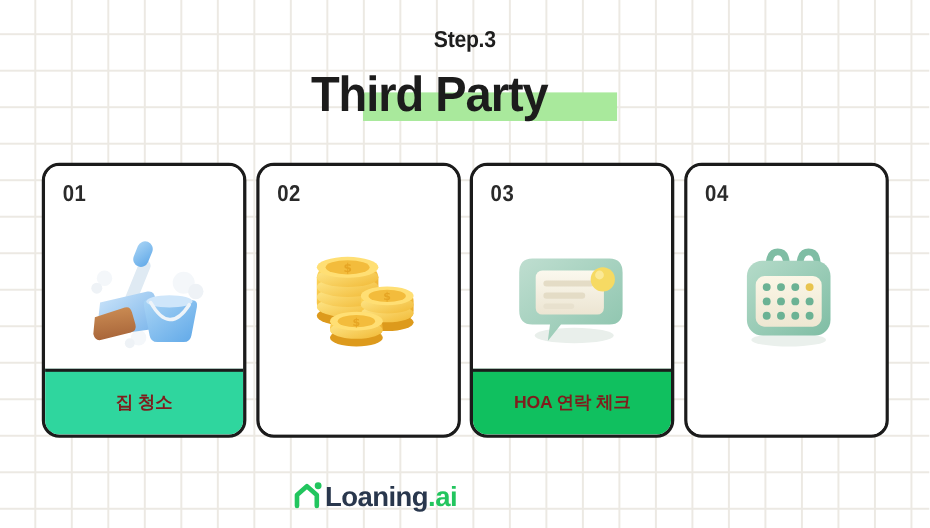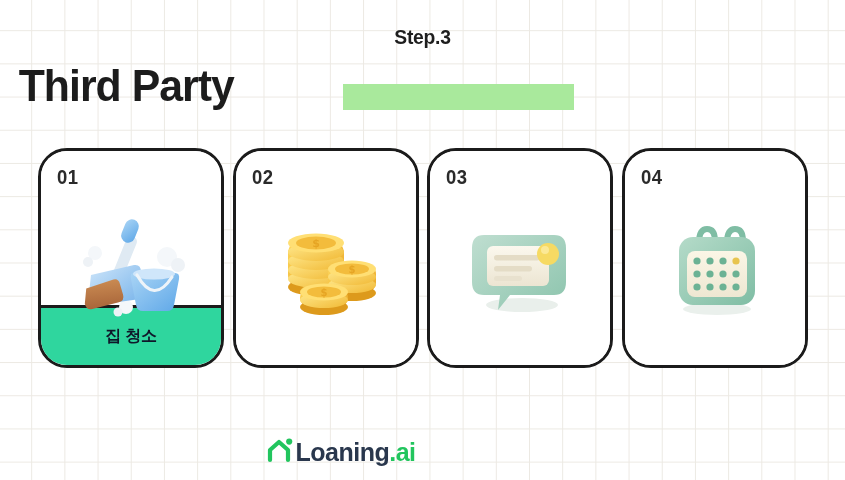--- a/index.html
+++ b/index.html
@@ -38,21 +38,21 @@
     color: #1e1e1e;
     letter-spacing: -0.3px;
     transform: scaleX(0.92);
   }
   .title-wrap {
     position: absolute;
     top: 59px;
     left: 0;
     width: 781px;
     height: 54px;
-    margin-left: 13px;
+    text-align: center;
   }
   .title-highlight {
     position: absolute;
     left: 330px;
     top: 25px;
     width: 231px;
     height: 26px;
     background: #a9e99c;
   }
   .title-text {
@@ -72,23 +72,23 @@
     top: 148px;
     left: 38px;
     width: 770px;
     height: 256px;
     display: flex;
     justify-content: space-between;
   }
   .card {
     position: relative;
     width: 186px;
-    height: 220px;
+    height: 250px;
     border: 3px solid #1b1b1b;
-    border-radius: 29px;
+    border-radius: 16px;
     background: #ffffff;
     box-sizing: border-box;
     overflow: hidden;
     display: flex;
     flex-direction: column;
   }
   .card-top {
     position: relative;
     flex: 1 1 auto;
     background: #ffffff;
@@ -116,21 +116,21 @@
   }
   .card-art svg { display: block; }
   .card-label {
     flex: 0 0 57px;
     border-top: 3px solid #1b1b1b;
     display: flex;
     align-items: center;
     justify-content: center;
     font-size: 16px;
     font-weight: bold;
-    color: #0f172a;
+    color: #7f1d1d;
     letter-spacing: -0.2px;
   }
 
   
   .logo {
     position: absolute;
     left: 0;
     top: 437px;
     width: 682px;
     display: flex;
@@ -279,20 +279,21 @@
             <rect x="27" y="33" width="62" height="40" rx="6" fill="url(#g3b)"></rect>
             <rect x="34" y="42" width="46" height="5.5" rx="2.8" fill="#e4dcc6"></rect>
             <rect x="34" y="53" width="38" height="5.5" rx="2.8" fill="#e4dcc6"></rect>
             <rect x="34" y="63" width="28" height="5" rx="2.5" fill="#e8e1ce"></rect>
 
             <circle cx="88" cy="41" r="11" fill="#f6da63"></circle>
             <circle cx="85" cy="37" r="4" fill="#fbe996"></circle>
           </svg>
         </div>
       </div>
+      <div class="card-label" style="background:#10c05f">HOA 연락 체크</div>
     </div>
 
     <div class="card">
       <div class="card-top">
         <div class="card-num">04</div>
         <div class="card-art">
           <svg width="120" height="110" viewBox="0 0 120 110">
             <defs>
               <linearGradient id="g4a" x1="0" y1="0" x2="1" y2="1">
                 <stop offset="0" stop-color="#b5dbc9"></stop>

